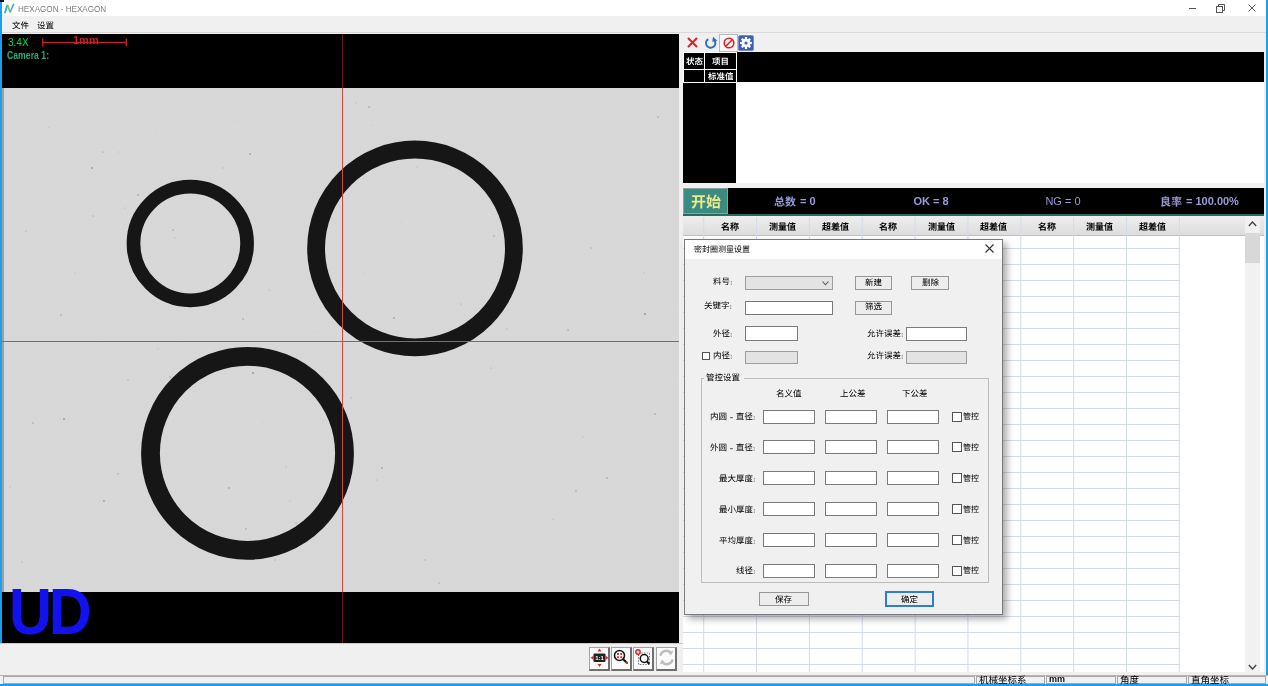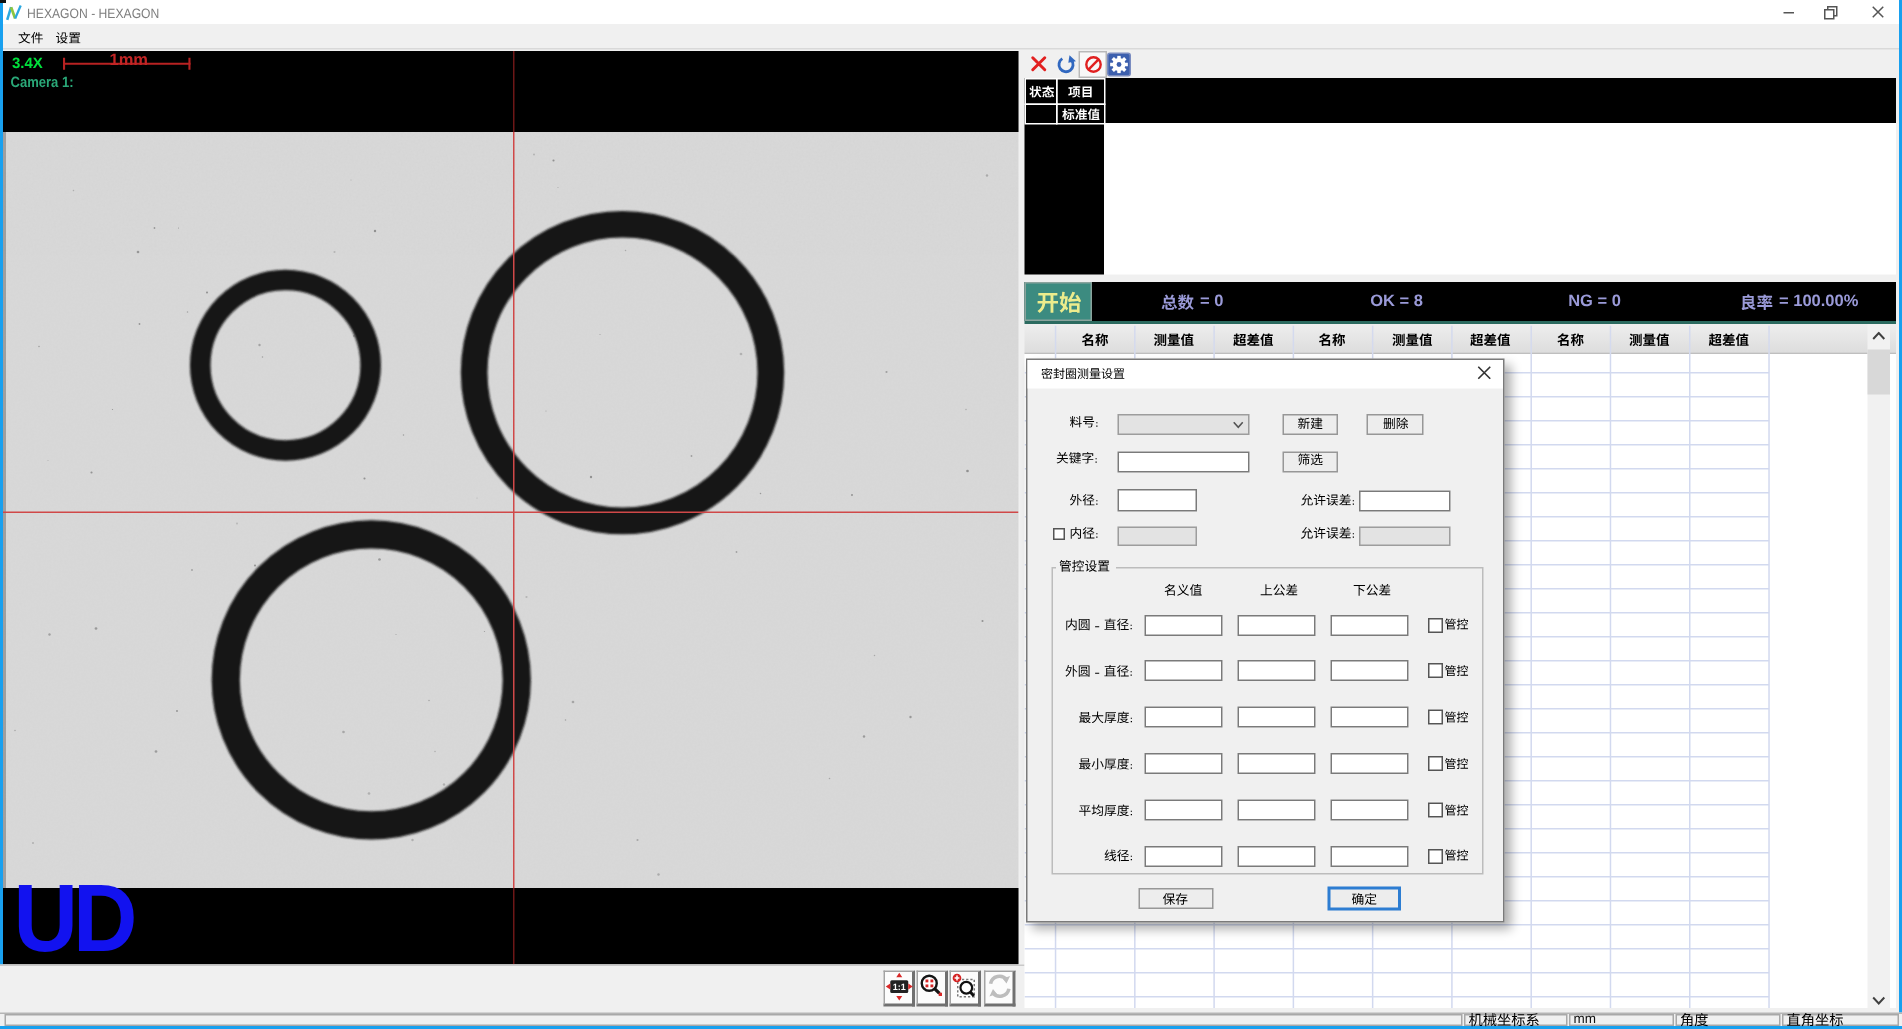--- a/index.html
+++ b/index.html
@@ -122,21 +122,21 @@
 <circle cx="245.5" cy="419.3" r="97" stroke-width="18.8"></circle>
 </g>
 <line x1="340.5" y1="0" x2="340.5" y2="54" stroke="#6d1717" stroke-width="1"></line>
 <line x1="340.5" y1="54" x2="340.5" y2="558" stroke="#d04848" stroke-width="1"></line>
 <line x1="340.5" y1="558" x2="340.5" y2="609" stroke="#6d1717" stroke-width="1"></line>
 <line x1="0" y1="307.5" x2="677" y2="307.5" stroke="#d04848" stroke-width="1"></line>
 <line x1="40" y1="8.5" x2="125" y2="8.5" stroke="#b82222" stroke-width="1.4"></line>
 <line x1="40.7" y1="4.5" x2="40.7" y2="12.5" stroke="#b82222" stroke-width="1.4"></line>
 <line x1="124.3" y1="4.5" x2="124.3" y2="12.5" stroke="#b82222" stroke-width="1.4"></line>
 </svg>
-<div class="a" style="left:6px;top:3px;font-size:10px;font-weight:bold;color:#00e13c">3.4X</div>
+<div class="a" style="left:6px;top:3px;font-size:10px;font-weight:normal;color:#00e13c">3.4X</div>
 <div class="a" style="left:71px;top:0px;font-size:11px;font-weight:bold;color:#c32525">1mm</div>
 <div class="a" style="left:5px;top:16px;font-size:10px;font-weight:bold;color:#2aa878;transform:scaleX(0.87);transform-origin:0 0">Camera 1:</div>
 <div class="a" style="left:7px;top:545.5px;font-size:64px;font-weight:bold;color:#1212ef;letter-spacing:-3.5px;line-height:64px;transform:scaleX(0.93);transform-origin:0 0">UD</div>
 </div>
 <div class="a" style="left:0;top:643px;width:683px;height:33px;background:#f0f0f0;border-top:1px solid #c9c9c9"></div>
 <div class="a" style="left:589px;top:647px;width:21px;height:24px;background:#fcfcfc;border:1px solid #a3a3a3;border-right:2px solid #707070;border-bottom:2px solid #707070"></div>
 <svg class="a" style="left:590px;top:648px" width="19" height="20" viewBox="0 0 19 20">
     <rect x="3.5" y="5.5" width="12" height="8.5" rx="1" fill="#222"></rect>
  <text x="9.5" y="12" font-size="6" font-weight="bold" fill="#fff" text-anchor="middle" font-family="Liberation Sans">1:1</text>
  <path fill="#d82828" d="M9.5 0.5 l2 3 h-4z M9.5 19 l2 -3 h-4z M0.5 9.7 l3 -2 v4z M18.5 9.7 l-3 -2 v4z"></path>
@@ -172,21 +172,21 @@
 <div class="a" style="left:1046px;top:676px;width:70px;height:8px;border:1px solid #a8a8a8"></div>
 <div class="a" style="left:1117px;top:676px;width:70px;height:8px;border:1px solid #a8a8a8"></div>
 <div class="a" style="left:1188px;top:676px;width:78px;height:8px;border:1px solid #a8a8a8"></div>
 <svg style="position:absolute;left:979.0px;top:675.0px" width="47.5" height="9.5" viewBox="0 0 1250 250" fill="#000">
     <use href="#r673a" x="0"></use>
     <use href="#r68b0" x="250"></use>
     <use href="#r5750" x="500"></use>
     <use href="#r6807" x="750"></use>
     <use href="#r7cfb" x="1000"></use>
   </svg>
-<div class="a" style="left:1049px;top:674px;font-size:9px;font-weight:normal;color:#111">mm</div>
+<div class="a" style="left:1049px;top:674px;font-size:9px;font-weight:bold;color:#111">mm</div>
 <svg style="position:absolute;left:1120.0px;top:675.0px" width="19.0" height="9.5" viewBox="0 0 500 250" fill="#000">
     <use href="#r89d2" x="0"></use>
     <use href="#r5ea6" x="250"></use>
   </svg>
 <svg style="position:absolute;left:1191.0px;top:675.0px" width="38.0" height="9.5" viewBox="0 0 1000 250" fill="#000">
     <use href="#r76f4" x="0"></use>
     <use href="#r89d2" x="250"></use>
     <use href="#r5750" x="500"></use>
     <use href="#r6807" x="750"></use>
   </svg>
@@ -234,21 +234,21 @@
 <svg style="position:absolute;left:690.5px;top:193.5px" width="30.0" height="15" viewBox="0 0 500 250" fill="#ecec8c">
     <use href="#b5f00" x="0"></use>
     <use href="#b59cb" x="250"></use>
   </svg>
 <svg style="position:absolute;left:774.0px;top:195.5px" width="22.0" height="11" viewBox="0 0 500 250" fill="#9a9ad8">
     <use href="#b603b" x="0"></use>
     <use href="#b6570" x="250"></use>
   </svg>
 <div class="a" style="left:800px;top:194.5px;font-size:11px;font-weight:bold;color:#9a9ad8">=&nbsp;0</div>
 <div class="a" style="left:931px;top:194.5px;font-size:11px;font-weight:bold;color:#9a9ad8;transform:translateX(-50%)">OK = 8</div>
-<div class="a" style="left:1063px;top:194.5px;font-size:11px;font-weight:bold;color:#9a9ad8;transform:translateX(-50%)">NG = 0</div>
+<div class="a" style="left:1063px;top:194.5px;font-size:11px;font-weight:normal;color:#9a9ad8;transform:translateX(-50%)">NG = 0</div>
 <svg style="position:absolute;left:1160.0px;top:195.5px" width="22.0" height="11" viewBox="0 0 500 250" fill="#9a9ad8">
     <use href="#b826f" x="0"></use>
     <use href="#b7387" x="250"></use>
   </svg>
 <div class="a" style="left:1186px;top:194.5px;font-size:11px;font-weight:bold;color:#9a9ad8">=&nbsp;100.00%</div>
 <div class="a" style="left:683px;top:216px;width:581px;height:20px;background:linear-gradient(#eeeeee,#dddddd);border-bottom:1px solid #bfbfbf"></div>
 <svg class="a" style="left:683px;top:217px" width="581" height="19" viewBox="0 0 581 19">
     <line x1="20.70" y1="0" x2="20.70" y2="19" stroke="#d4daee" stroke-width="1"></line>
     <line x1="73.55" y1="0" x2="73.55" y2="19" stroke="#d4daee" stroke-width="1"></line>
     <line x1="126.40" y1="0" x2="126.40" y2="19" stroke="#d4daee" stroke-width="1"></line>

